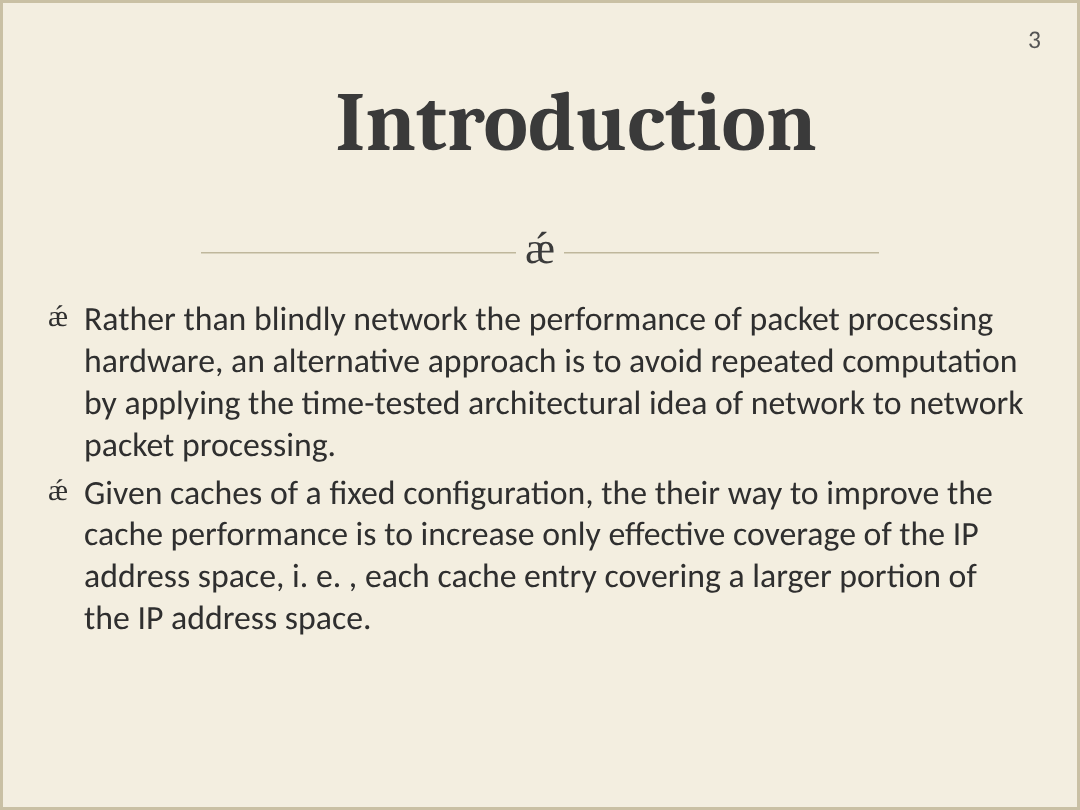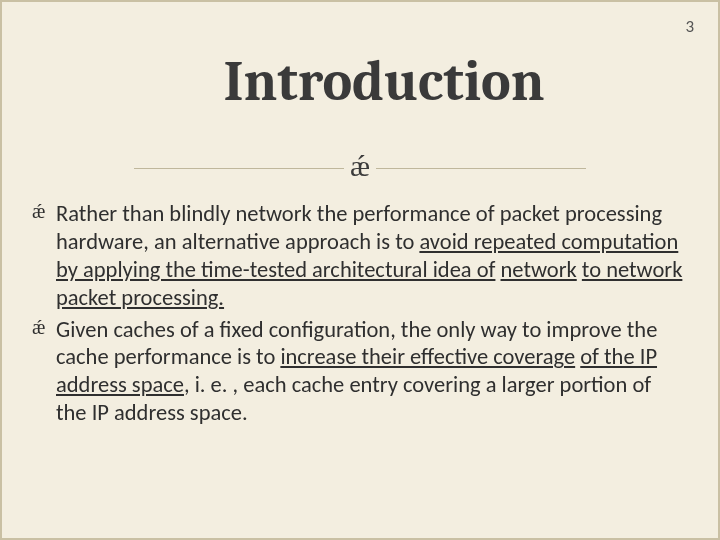--- a/index.html
+++ b/index.html
@@ -80,21 +80,21 @@
     margin-bottom: 4px;
   }
   .item .bullet {
     position: absolute;
     left: -4px;
     top: 1px;
     font-family: "Segoe Script", "Brush Script MT", cursive;
     font-size: 20px;
     line-height: 1;
   }
-  .u { text-decoration: underline; text-underline-offset: 2px; }
+  .u { text-underline-offset: 2px; }
 </style>
 </head>
 <body>
 
 <div class="slide">
 
   <div class="pagenum">3</div>
 
   <div class="title">Introduction</div>
 
@@ -106,18 +106,18 @@
 
   <div class="body">
 
     <div class="item">
       <span class="bullet">ǽ</span>
       <span>Rather than blindly network the performance of packet processing hardware, an alternative approach is to </span><span class="u">avoid repeated computation by applying the time-tested architectural idea of</span><span> </span><span class="u">network</span><span> </span><span class="u">to network packet processing.</span><span></span>
     </div>
 
     <div class="item">
       <span class="bullet">ǽ</span>
-      <span>Given caches of a fixed configuration, the only way to improve the cache performance is to </span><span class="u">increase their effective coverage</span><span> </span><span class="u">of the IP address space</span><span>, i. e. , each cache entry covering a larger portion of the IP address space.</span><span class="u"></span><span></span>
+      <span>Given caches of a fixed configuration, the their way to improve the cache performance is to </span><span class="u">increase only effective coverage</span><span> </span><span class="u">of the IP address space</span><span>, i. e. , each cache entry covering a larger portion of the IP address space.</span><span class="u"></span><span></span>
     </div>
 
   </div>
 
 </div>
 
 </body></html>

